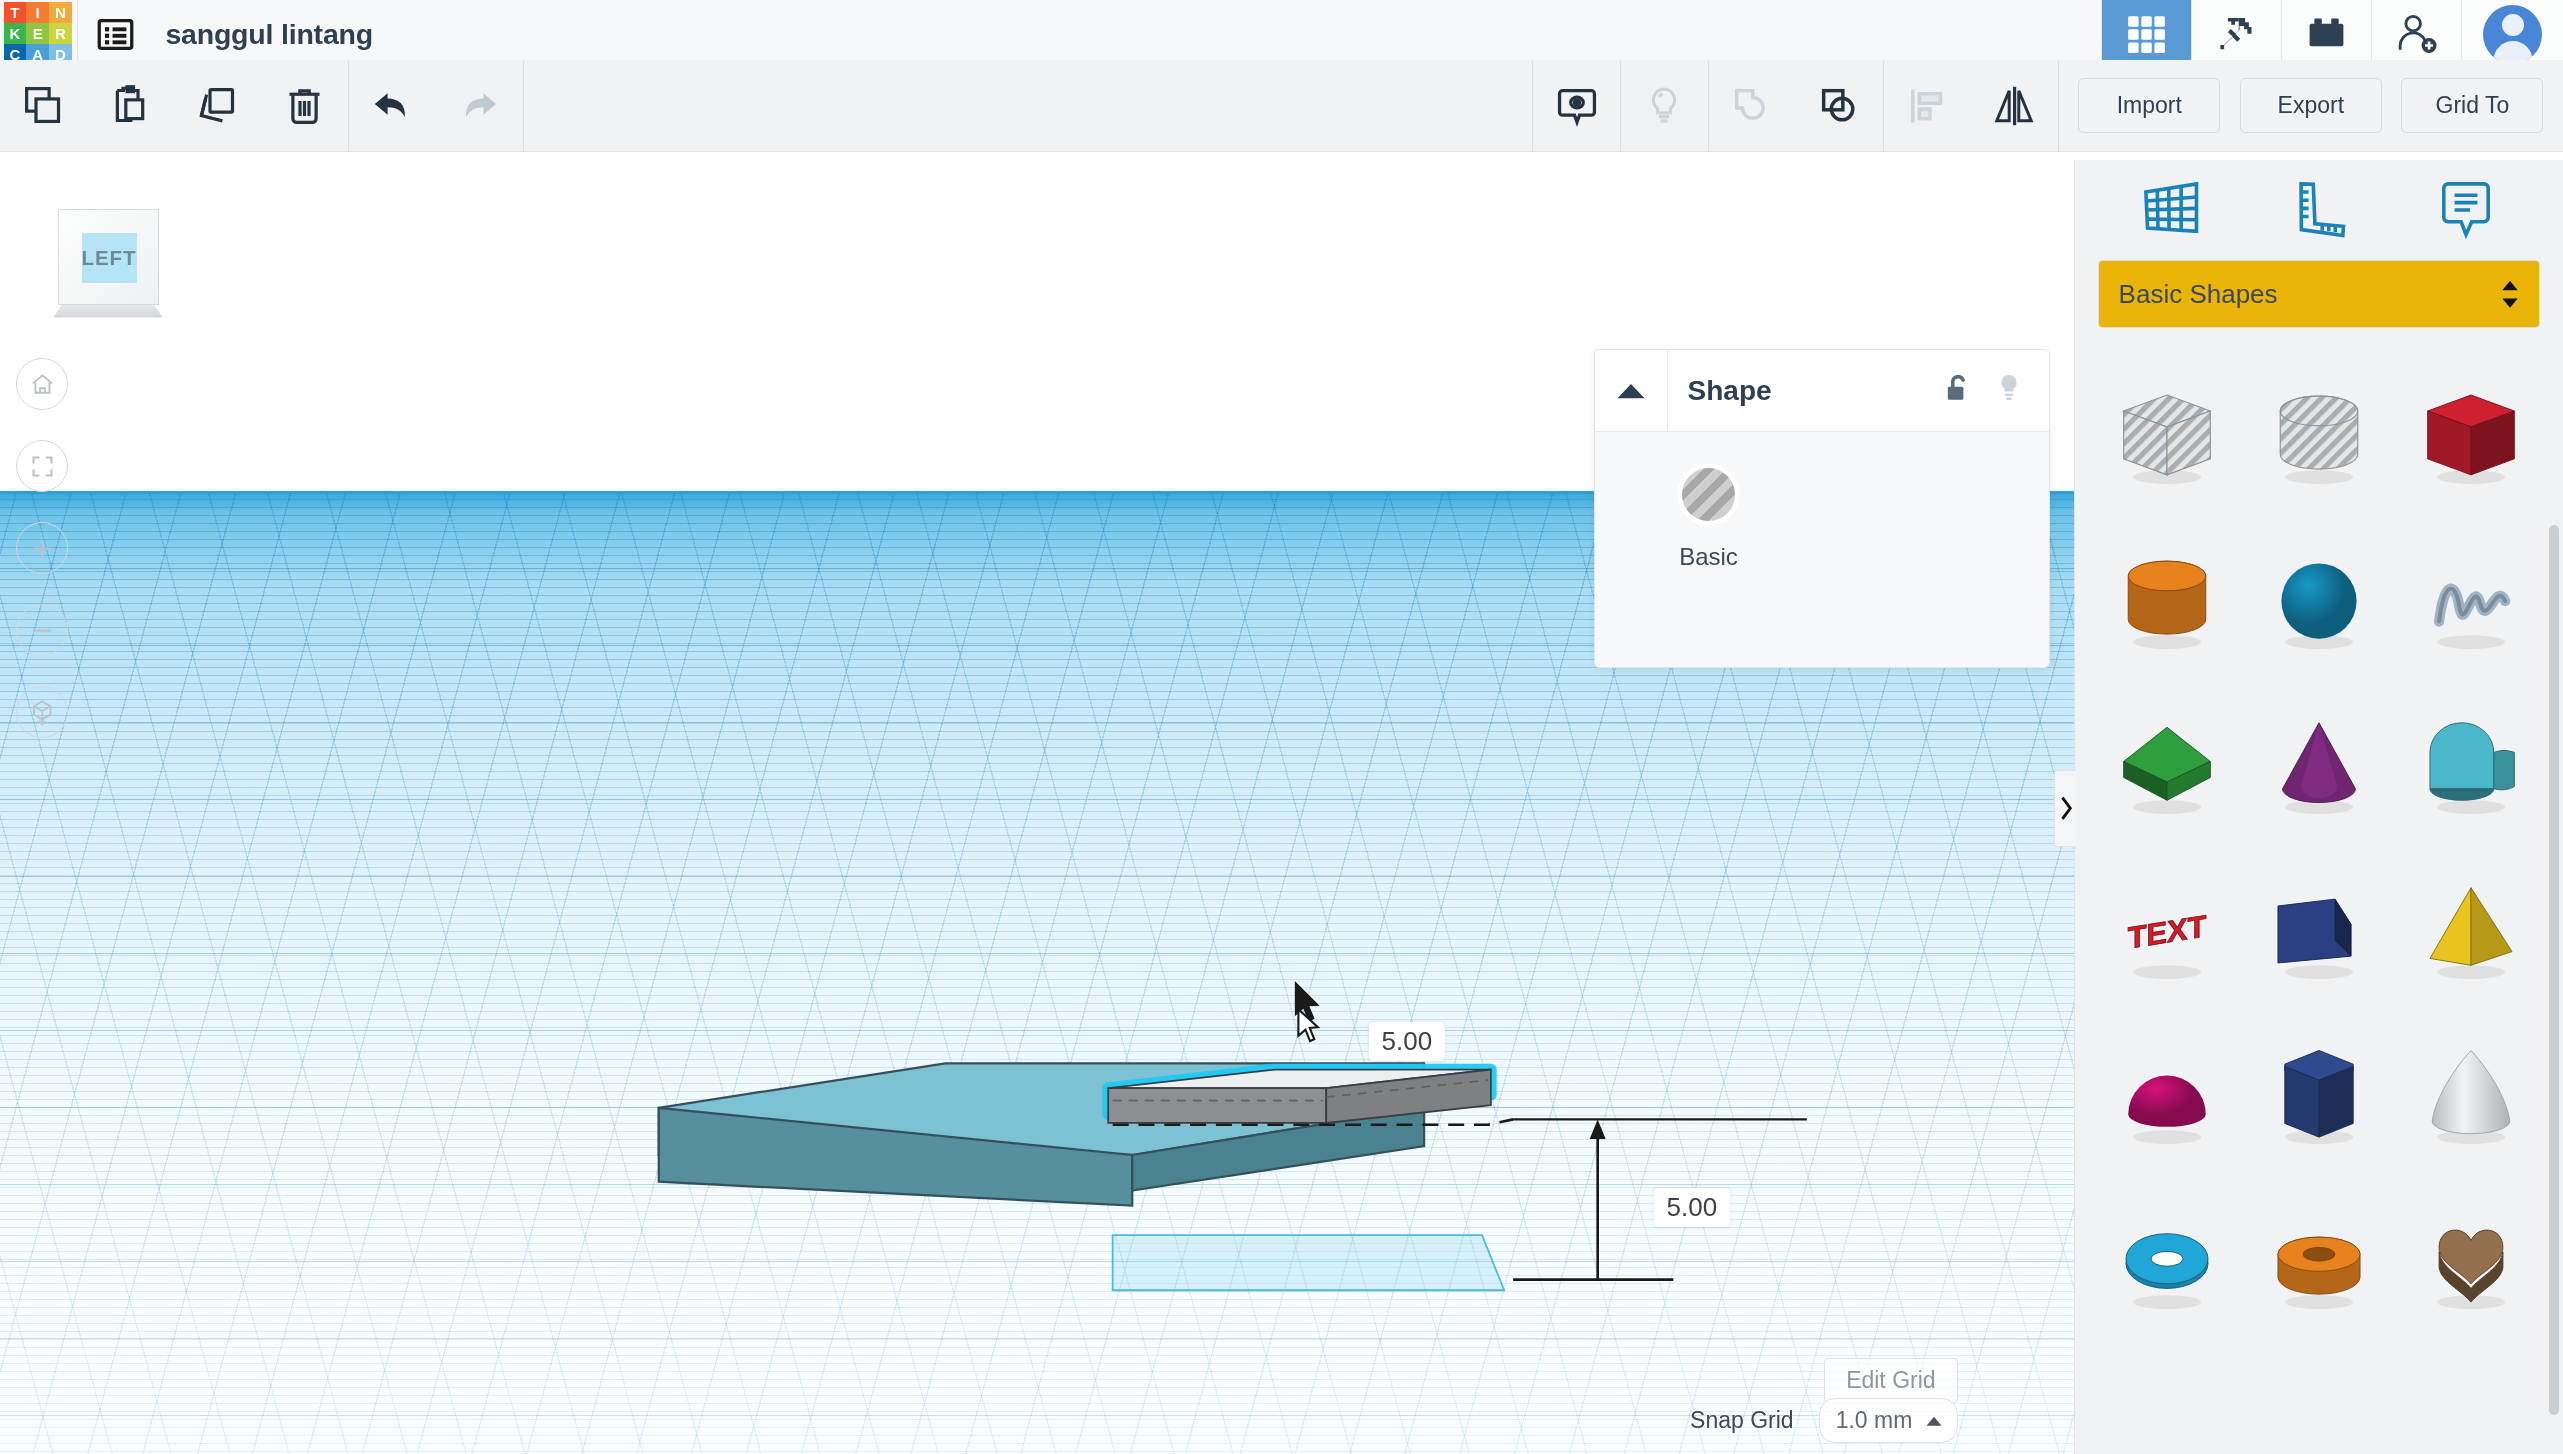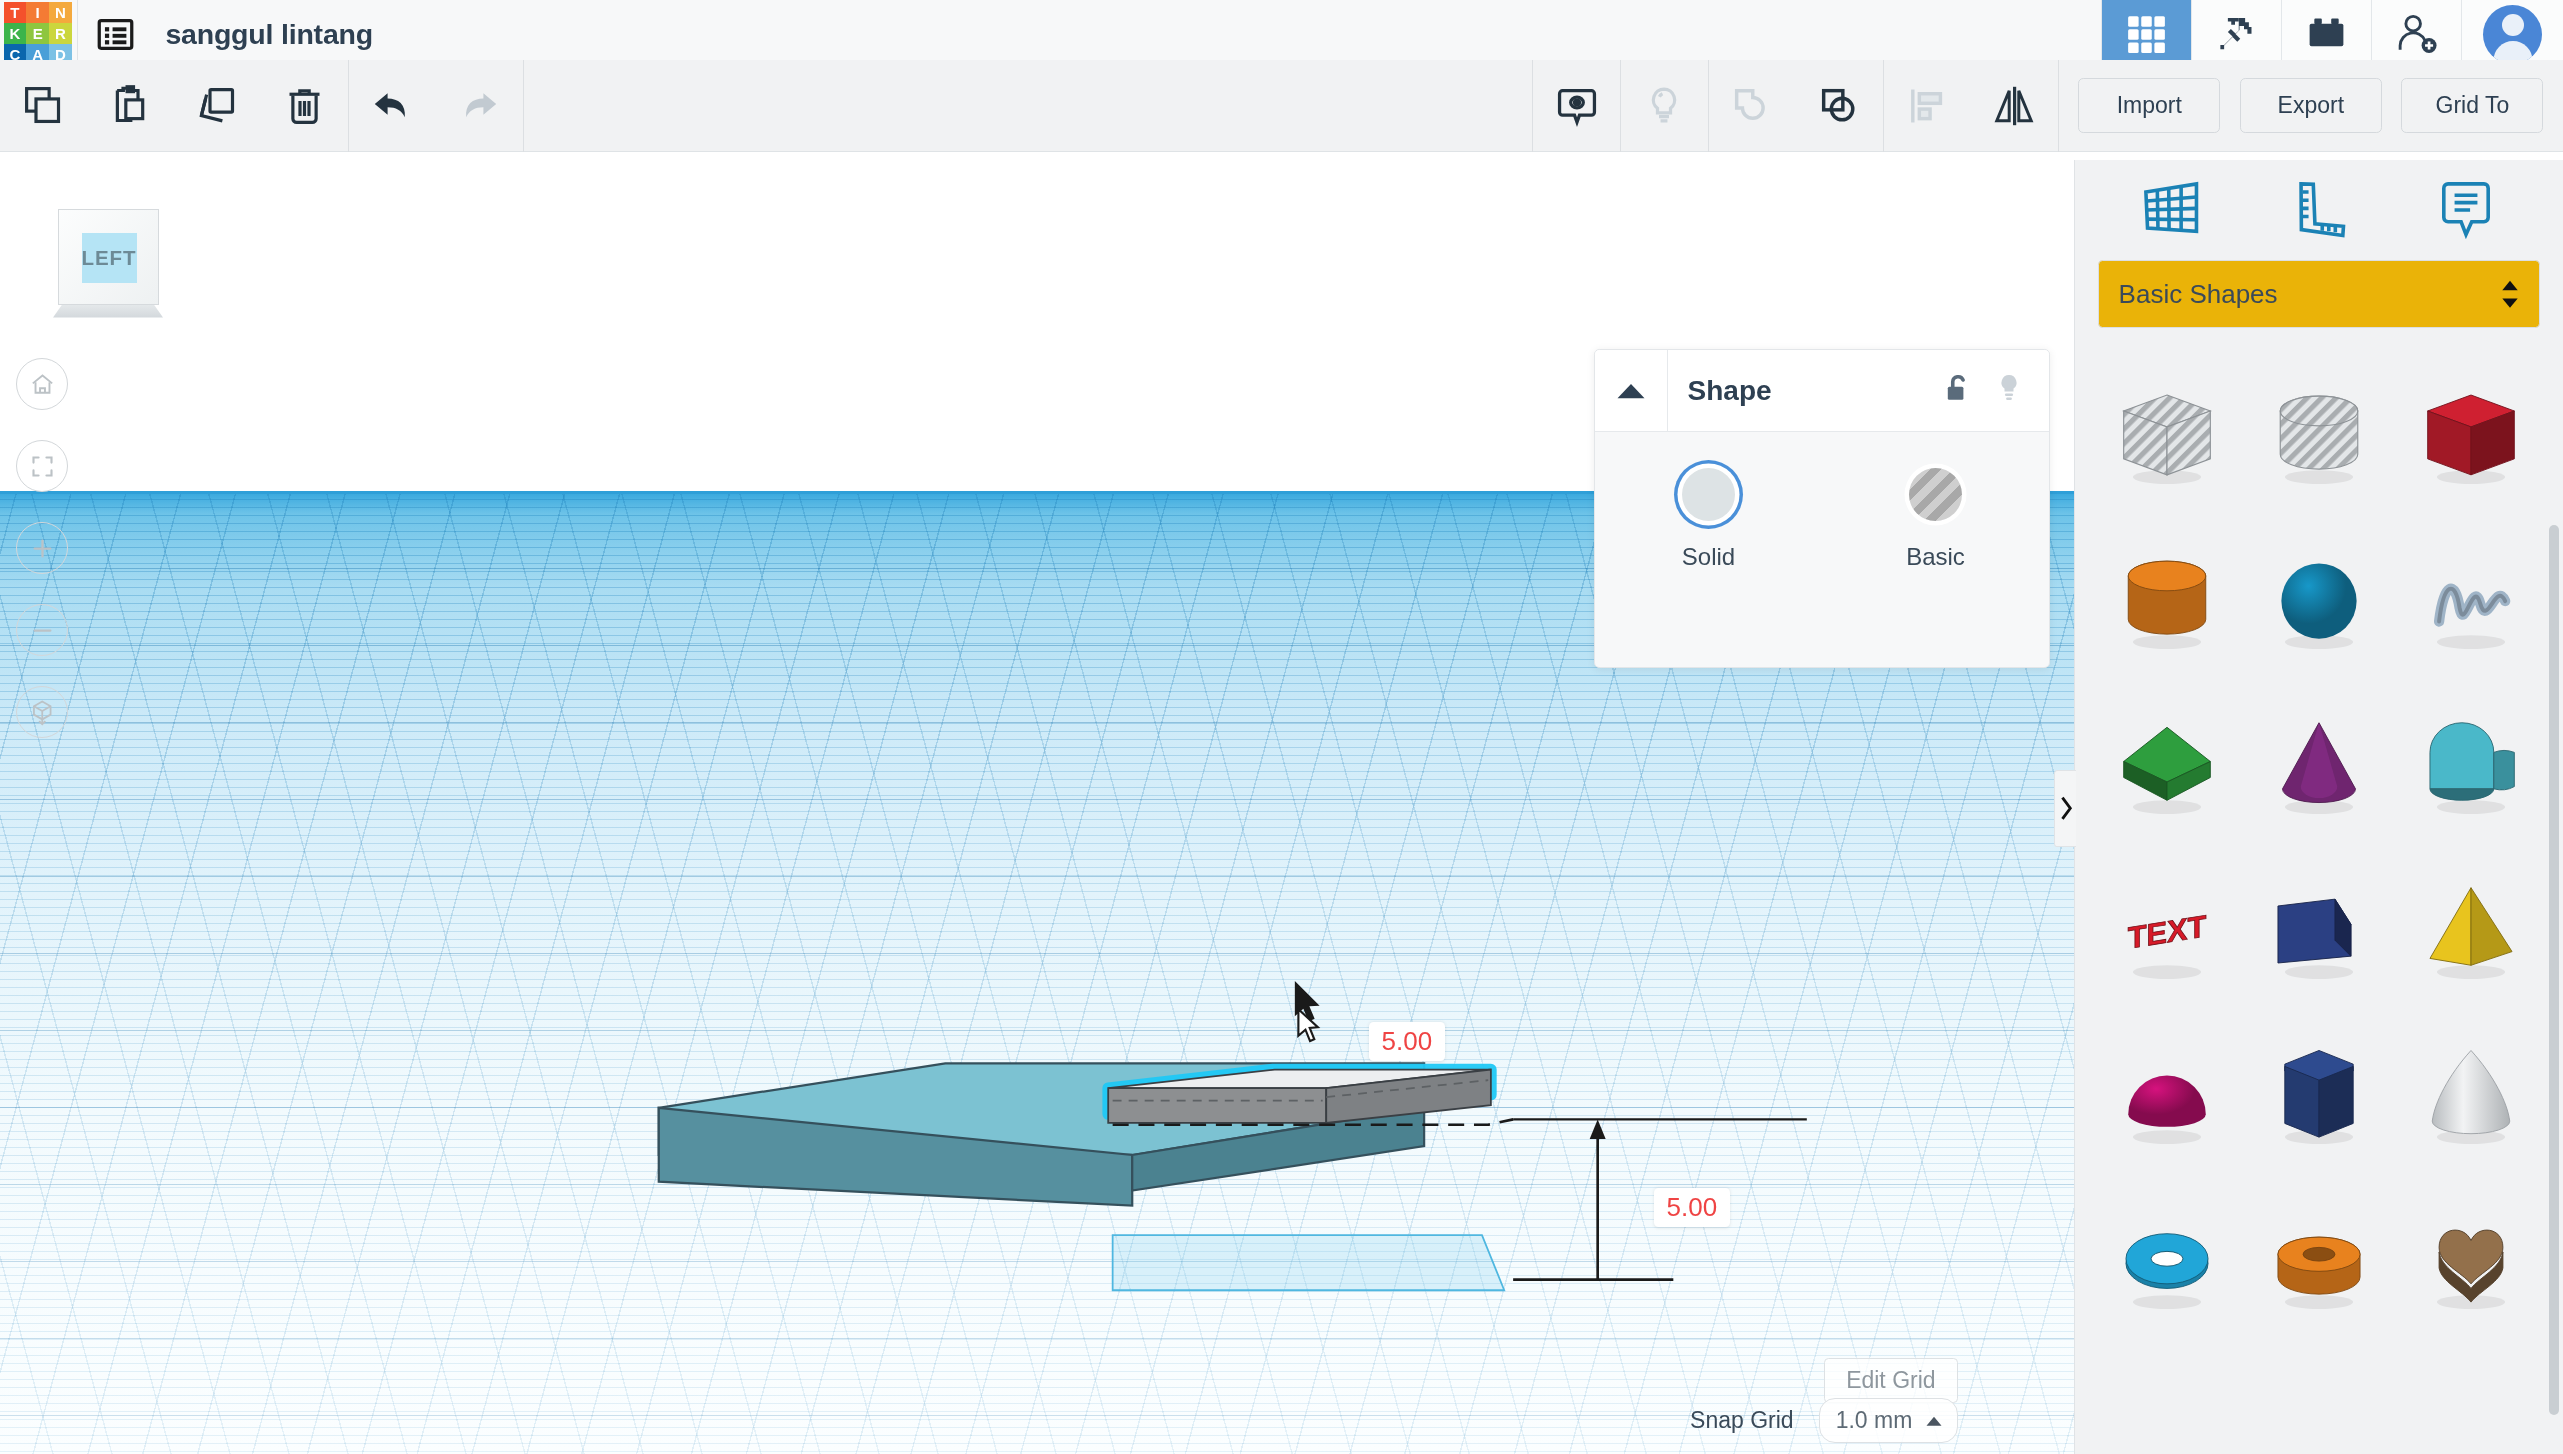--- a/index.html
+++ b/index.html
@@ -147,21 +147,21 @@
   .navbtns { position: absolute; left: 16px; top: 198px; }
   .navbtn {
     width: 52px; height: 52px; border: 1.3px solid #d3d7da; border-radius: 50%;
     display: flex; align-items: center; justify-content: center;
     margin-bottom: 30px; cursor: pointer; background: transparent;
   }
 
   
   .dim-label {
     position: absolute; background: #ffffff; border-radius: 4.5px;
-    padding: 5.3px 12.5px; font-size: 26px; color: #ef4444; line-height: 1.1;
+    padding: 5.3px 12.5px; font-size: 26px; color: #404040; line-height: 1.1;
     box-shadow: 0 0.9px 3.6px rgba(0,0,0,0.10);
   }
 
   .cursor-arrow { position: absolute; left: 1286px; top: 819px; }
 
   
   .edit-grid-btn {
     position: absolute; right: 116px; bottom: 51px;
     height: 45px; padding: 0 21.4px;
     border: 0.9px solid #dde1e4; border-radius: 4.5px; background: rgba(255,255,255,0.75);
@@ -529,24 +529,20 @@
             <svg width="30" height="37" viewBox="0 0 20 24" fill="#cbd2d8">
               <path d="M10 2.4 a5 5 0 0 0 -3 9 v2 h6 v-2 a5 5 0 0 0 -3 -9 Z"></path>
               <rect x="7.4" y="14.6" width="5.2" height="1.7" rx="0.5"></rect>
               <rect x="8.2" y="17.4" width="3.6" height="1.6" rx="0.5"></rect>
             </svg>
           </span>
         </div>
       </div>
       <div class="sp-body">
         <div class="sp-opt">
-          <div class="sp-swatch solid"></div>
-          <div class="sp-opt-label">Solid</div>
-        </div>
-        <div class="sp-opt">
           <div class="sp-swatch hole"></div>
           <div class="sp-opt-label">Basic</div>
         </div>
       </div>
     </div>
 
   </div>
 
   <div class="sb-collapse-handle">
     <svg width="18" height="28.5" viewBox="0 0 12 20" fill="none" stroke="#111" stroke-width="2">

